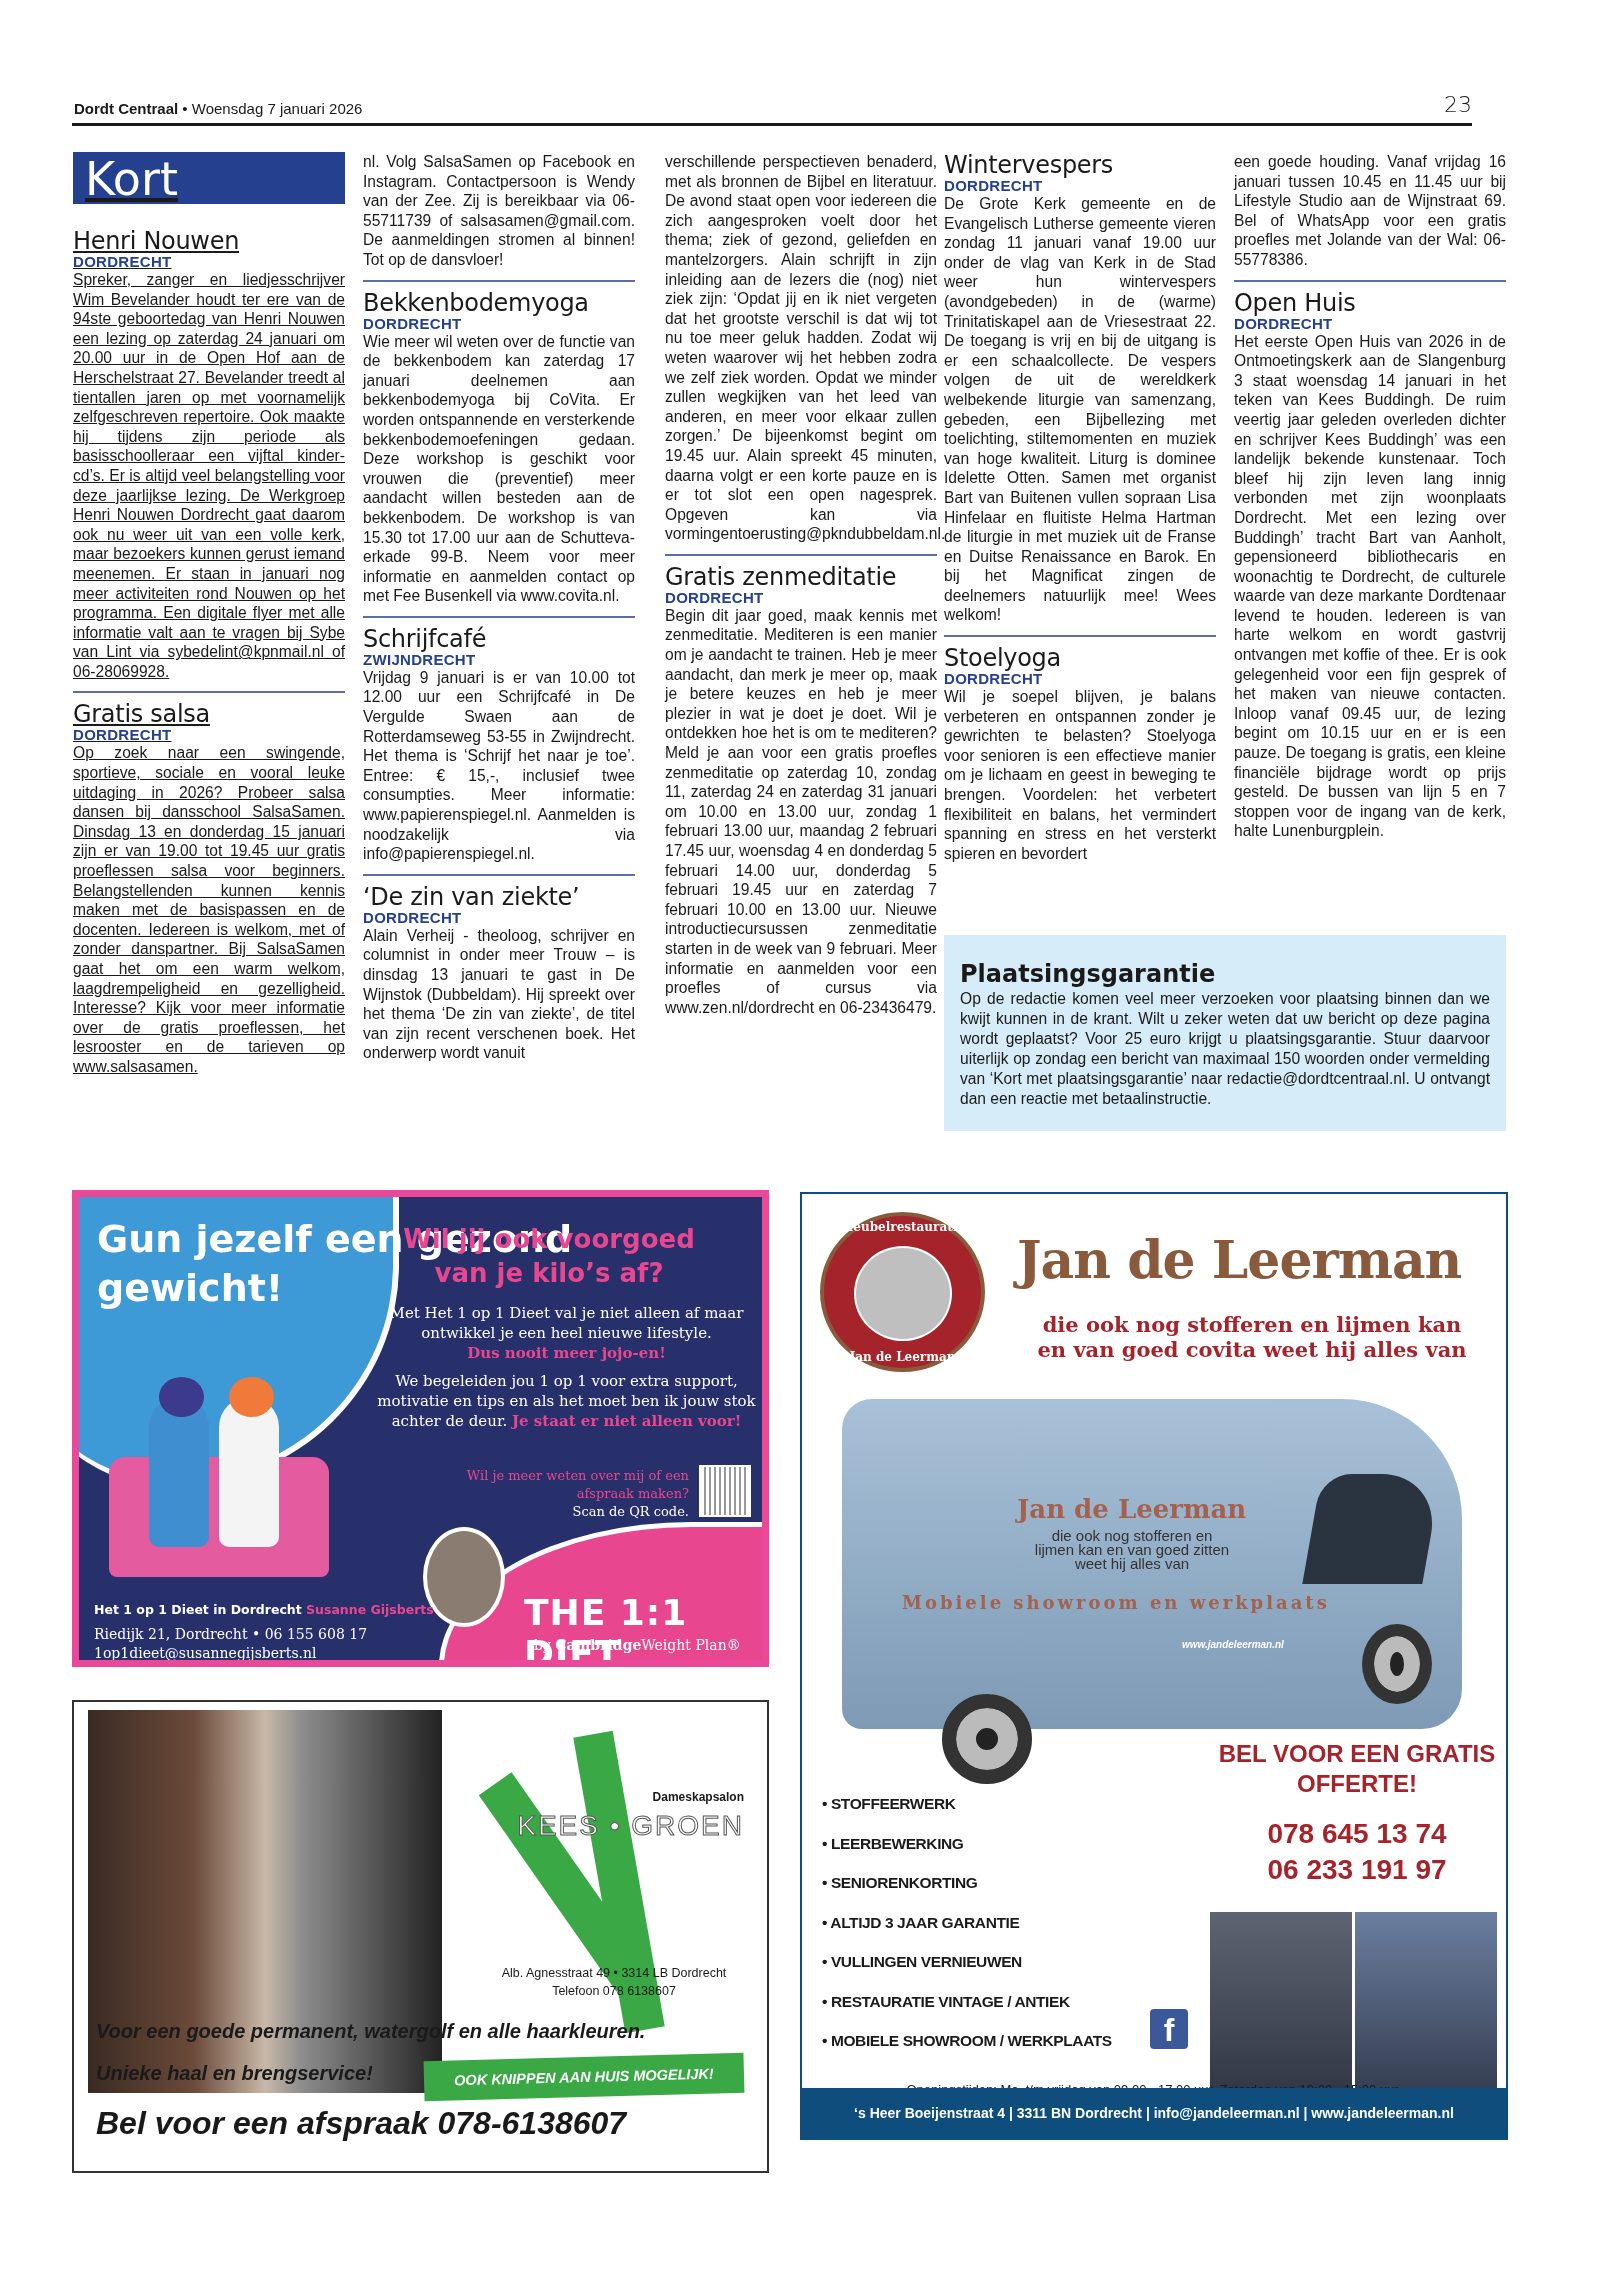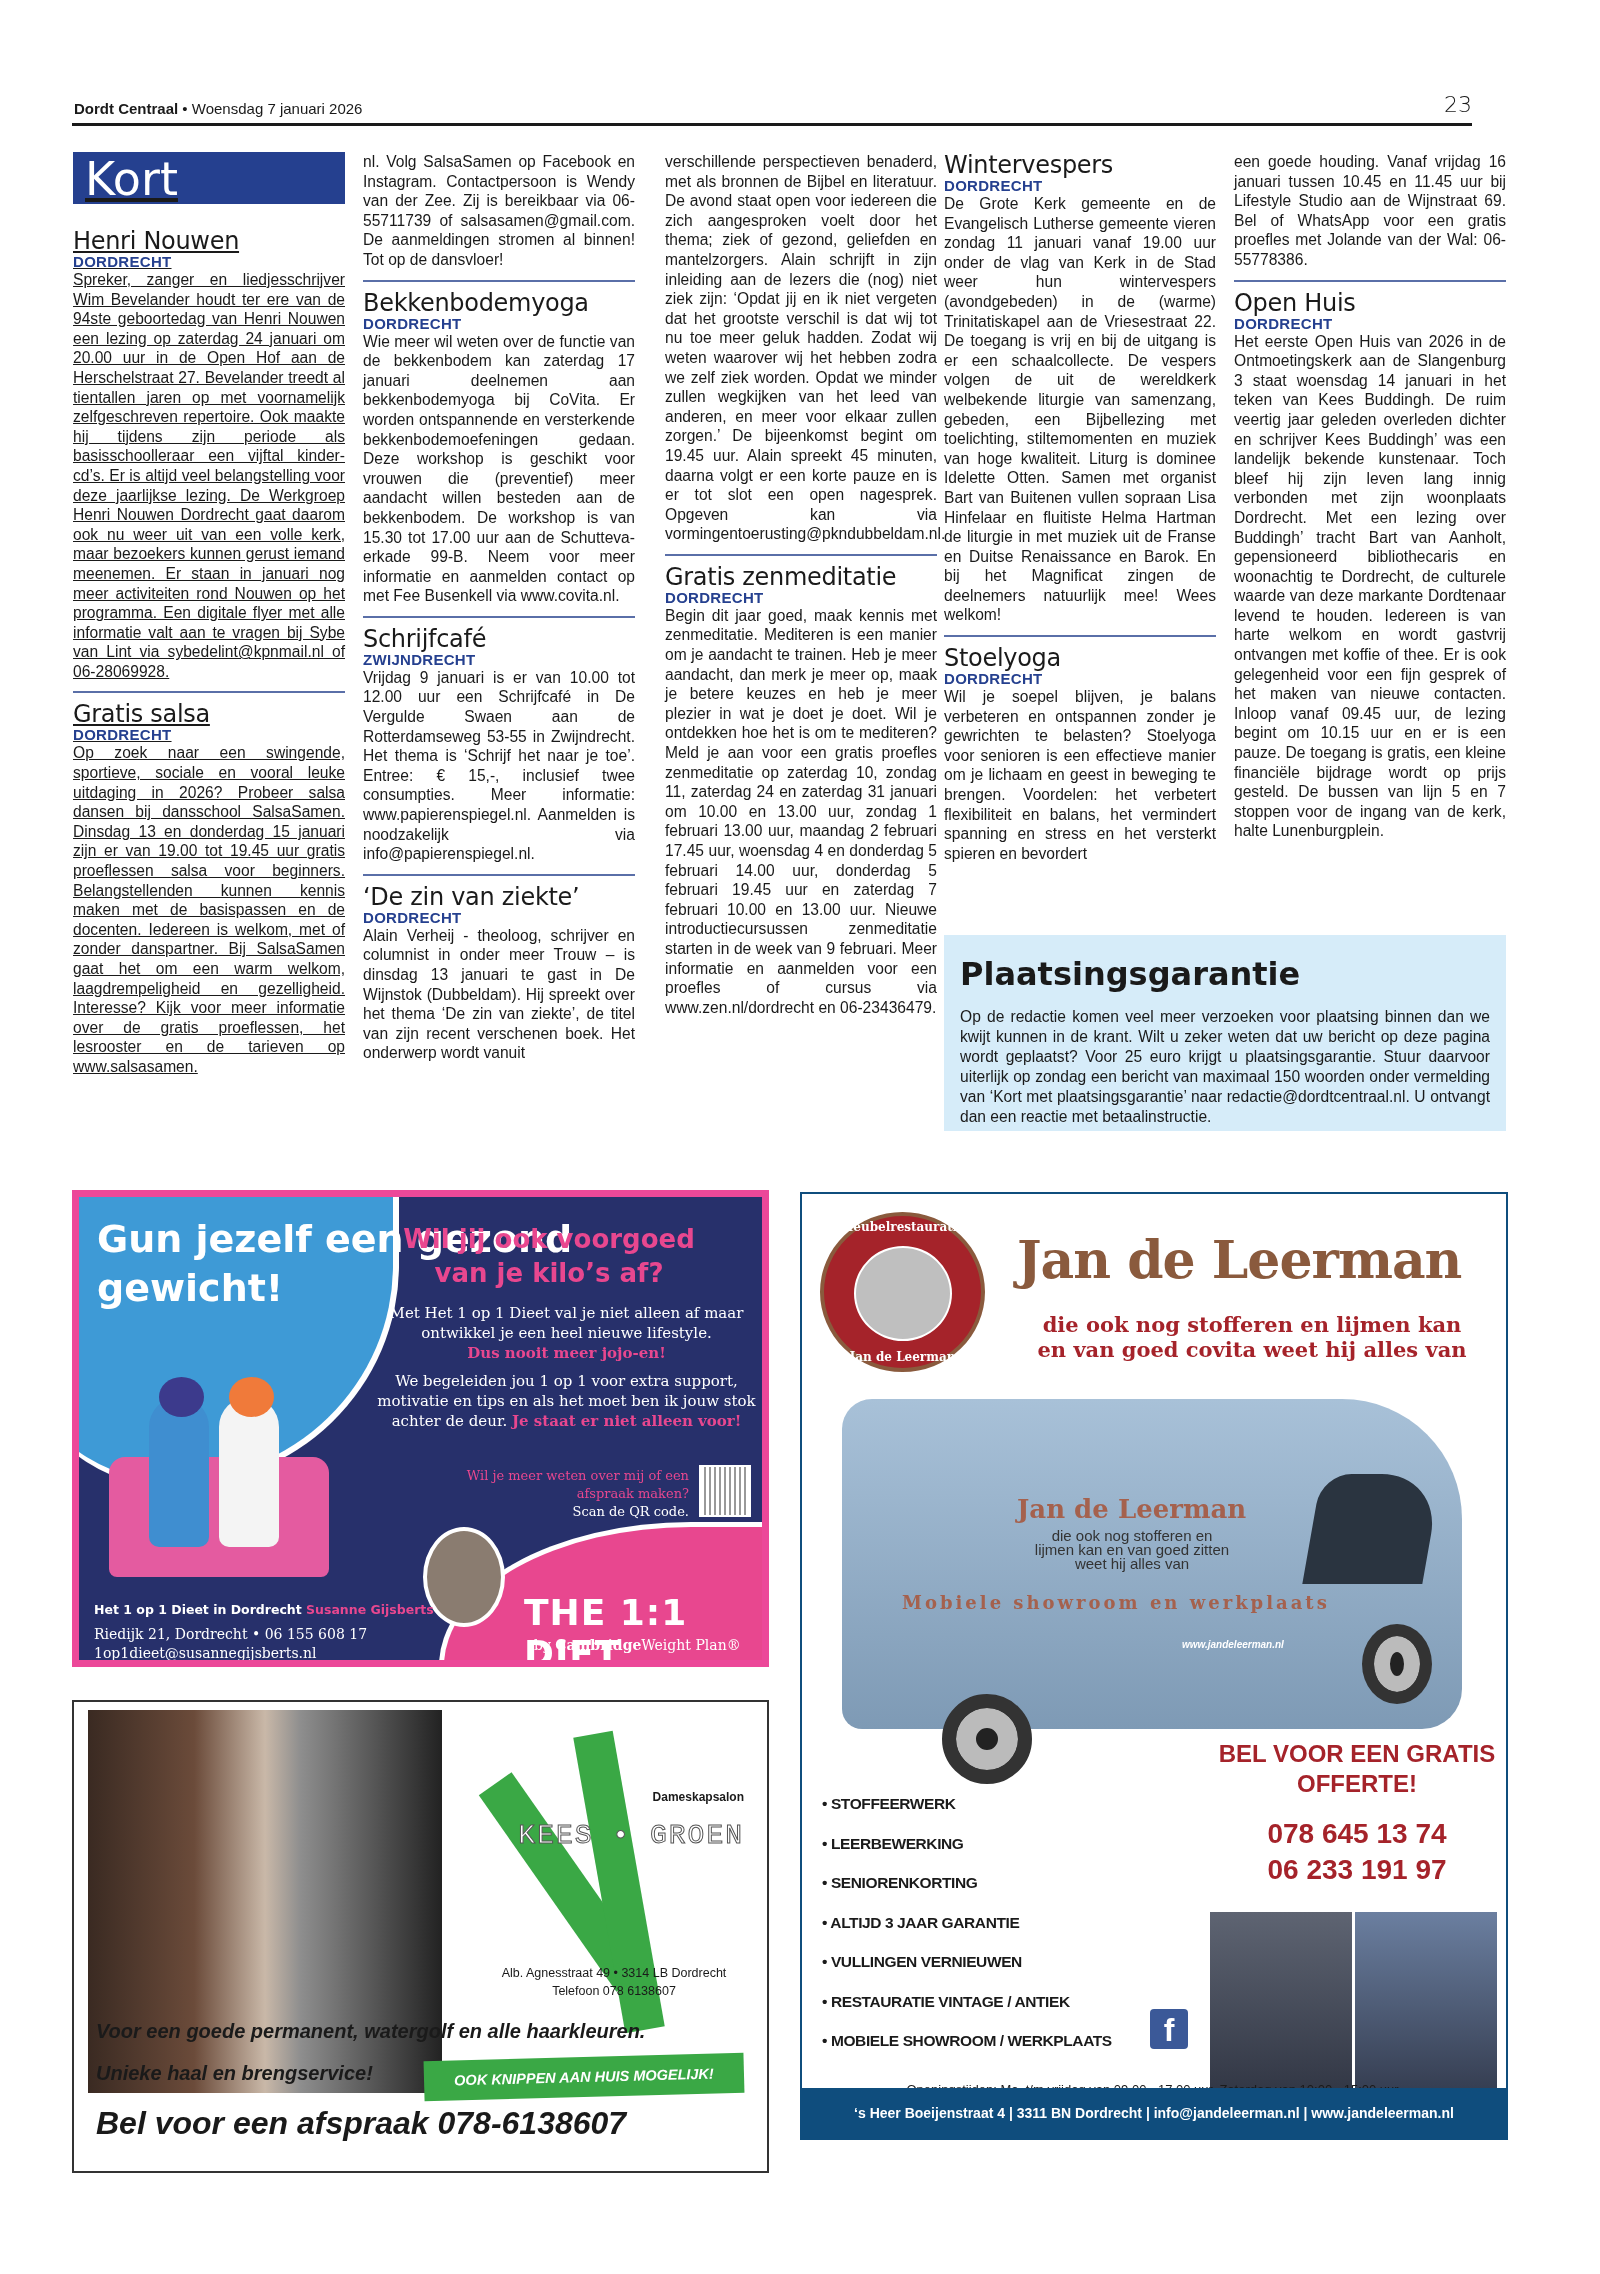--- a/index.html
+++ b/index.html
@@ -11,21 +11,21 @@
 .header .pagenum{position:absolute;right:0;top:-4px;font-size:22px;font-family:"DejaVu Sans",sans-serif;font-weight:300;}
 .col{position:absolute;top:152px;width:272px;font-size:15.6px;line-height:19.6px;}
 .c1{left:73px;text-decoration:underline;}.c2{left:363px;}.c3{left:653px;margin-left:12px;}.c4{left:944px;}.c5{left:1234px;}
 .kort{background:#25408f;color:#fff;font-family:"DejaVu Sans",sans-serif;font-size:46px;line-height:50px;padding:2px 0 0 12px;height:52px;margin-bottom:24px;}
 .art{margin-bottom:10px;}
 .art h2{font-family:"DejaVu Sans",sans-serif;font-weight:normal;font-size:24px;line-height:26px;letter-spacing:-0.3px;}
 .art .loc{color:#25408f;font-weight:bold;font-size:15px;line-height:16px;letter-spacing:0.3px;}
 .art p{text-align:justify;hyphens:auto;}
 .sep{border-top:2px solid #5a6fa8;margin:10px 0 8px;}
 .garantie{position:absolute;left:944px;top:935px;width:562px;height:196px;background:#d6ecf9;padding:26px 16px 0 16px;}
-.garantie h3{font-family:"DejaVu Sans",sans-serif;font-size:32px;line-height:26px;font-weight:bold;margin-bottom:20px;}
+.garantie h3{font-family:"DejaVu Sans",sans-serif;font-size:24px;line-height:26px;font-weight:bold;margin-bottom:2px;}
 .garantie p{font-size:15.6px;line-height:20px;text-align:justify;}
 
 .ad1{position:absolute;left:72px;top:1190px;width:697px;height:477px;background:#27306b;overflow:hidden;border:7px solid #ec4899;}
 .ad1 .bluebub{position:absolute;left:-60px;top:-80px;width:380px;height:370px;background:#3e9ad6;border-radius:0 0 60% 40%;border-right:6px solid #fff;border-bottom:6px solid #fff;}
 .ad1 .title{position:absolute;left:18px;top:18px;color:#fff;font-family:"DejaVu Sans",sans-serif;font-weight:bold;font-size:38px;line-height:49px;}
 .ad1 .q{position:absolute;left:300px;top:25px;width:340px;text-align:center;color:#e8478f;font-family:"DejaVu Sans",sans-serif;font-weight:bold;font-size:26px;line-height:34px;}
 .ad1 .body{position:absolute;left:290px;top:106px;width:395px;text-align:center;color:#fff;font-family:"DejaVu Serif",serif;font-size:15px;line-height:20px;}
 .ad1 .body .pk{color:#e8478f;font-weight:bold;}
 .ad1 .body p{margin-bottom:8px;}
 .ad1 .qr-text{position:absolute;left:385px;top:270px;width:225px;text-align:right;font-family:"DejaVu Serif",serif;font-size:13px;line-height:18px;color:#fff;}
@@ -43,21 +43,21 @@
 .ad1 .cwp b{font-weight:bold;}
 .ad1 .l1{position:absolute;left:15px;top:405px;color:#fff;font-family:"DejaVu Sans",sans-serif;font-weight:bold;font-size:12.5px;}
 .ad1 .l1 .pk{color:#e8478f;}
 .ad1 .l2{position:absolute;left:15px;top:428px;color:#fff;font-family:"DejaVu Serif",serif;font-size:14px;line-height:19px;}
 
 .ad2{position:absolute;left:72px;top:1700px;width:697px;height:473px;border:2px solid #333;background:#fff;overflow:hidden;}
 .ad2 .photo{position:absolute;left:14px;top:8px;width:354px;height:383px;background:linear-gradient(90deg,#3a2a22 0,#6b4b3a 30%,#c9b8a8 50%,#8e8e8e 60%,#222 100%);}
 .ad2 .scissor1{position:absolute;left:470px;top:60px;width:40px;height:240px;background:#3aa845;transform:rotate(-35deg);}
 .ad2 .scissor2{position:absolute;left:525px;top:30px;width:40px;height:300px;background:#3aa845;transform:rotate(-10deg);}
 .ad2 .dks{position:absolute;left:440px;top:88px;width:230px;text-align:right;font-weight:bold;font-size:12px;}
-.ad2 .kg{position:absolute;left:440px;top:118px;width:230px;text-align:right;font-size:28px;letter-spacing:2px;color:#fff;-webkit-text-stroke:1px #555;font-family:Liberation Mono, monospace;}
+.ad2 .kg{position:absolute;left:440px;top:108px;width:230px;text-align:right;font-size:28px;letter-spacing:2px;color:#fff;-webkit-text-stroke:1px #555;font-family:Liberation Sans, sans-serif;}
 .ad2 .addr{position:absolute;left:390px;top:262px;width:300px;text-align:center;font-size:12.5px;line-height:18px;}
 .ad2 .s1{position:absolute;left:22px;top:318px;font-style:italic;font-weight:bold;font-size:20px;}
 .ad2 .s2{position:absolute;left:22px;top:360px;font-style:italic;font-weight:bold;font-size:20px;}
 .ad2 .green{position:absolute;left:350px;top:355px;width:320px;height:40px;background:#3aa845;color:#fff;font-weight:bold;font-style:italic;font-size:14.5px;line-height:40px;text-align:center;transform:rotate(-1.5deg);}
 .ad2 .s3{position:absolute;left:22px;top:403px;font-style:italic;font-weight:bold;font-size:32px;}
 
 .ad3{position:absolute;left:800px;top:1192px;width:708px;height:948px;border:2px solid #0f4d7d;background:#fff;overflow:hidden;}
 .ad3 .seal{position:absolute;left:18px;top:18px;width:165px;height:160px;border-radius:50%;background:#a5232a;border:4px solid #8a5a3d;}
 .ad3 .seal-in{position:absolute;left:30px;top:30px;width:98px;height:95px;border-radius:50%;background:#bfbfbf;border:2px solid #fff;}
 .ad3 .seal-t{position:absolute;left:0;top:4px;width:100%;text-align:center;color:#fff;font-family:"DejaVu Serif",serif;font-weight:bold;font-size:12px;}

